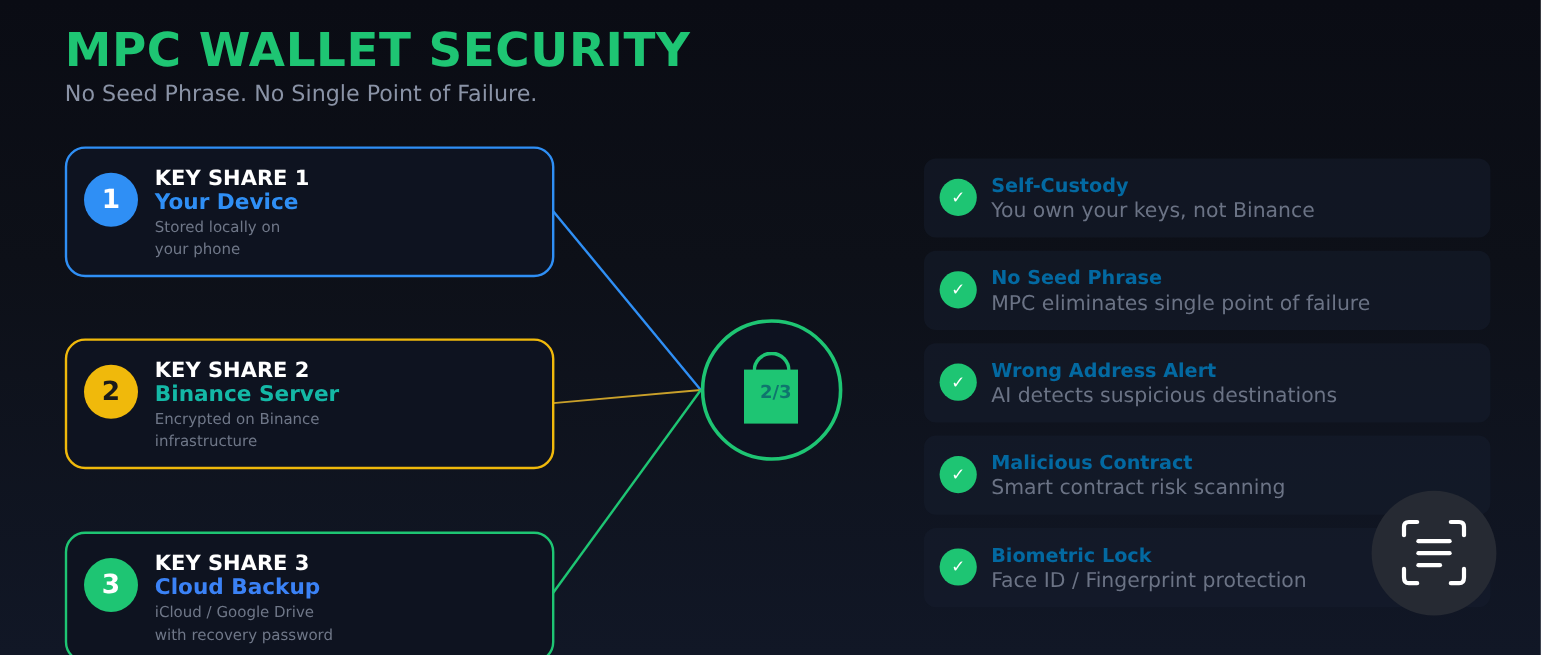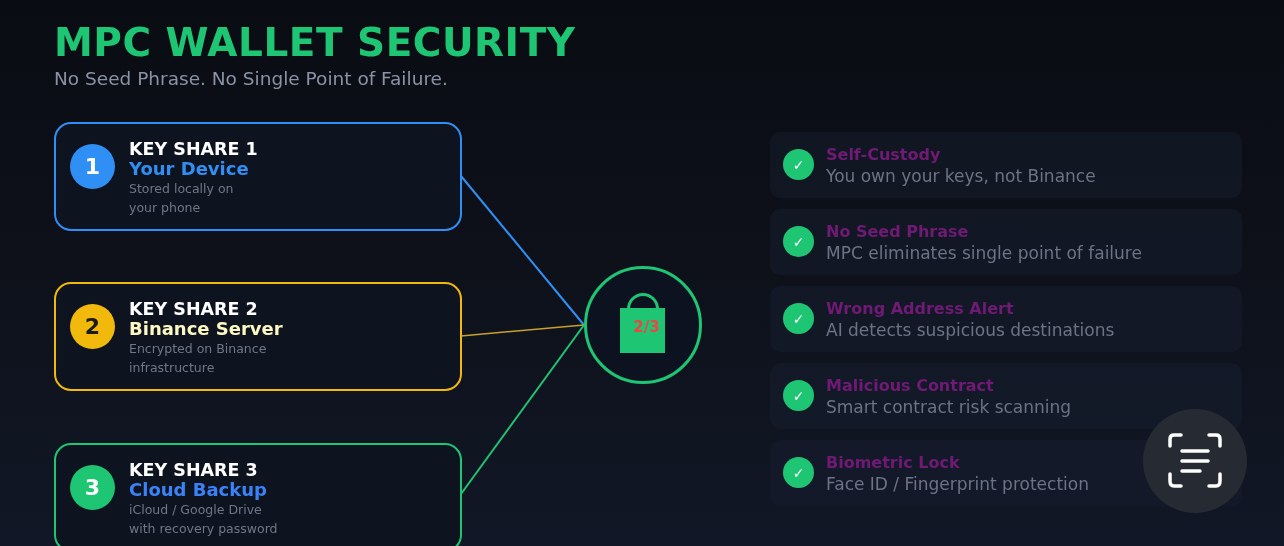--- a/index.html
+++ b/index.html
@@ -49,34 +49,34 @@
     }
     .lock-shackle {
       position: absolute; left: 627px; top: 293px; width: 32px; height: 32px;
       border: 3px solid #1ec573; border-bottom: none; border-radius: 16px 16px 0 0;
     }
     .lock-body {
       position: absolute; left: 620px; top: 308px; width: 45px; height: 45px; background: #1ec573;
     }
     .lock-text {
       position: absolute; left: 620px; top: 318px; width: 53px; text-align: center;
-      font-size: 15px; font-weight: bold; color: #ef4444; line-height: 18px;
+      font-size: 15px; font-weight: bold; color: #0f766e; line-height: 18px;
     }
 
     .feature-card {
       position: absolute; left: 770px; width: 472px; height: 66px; border-radius: 10px;
       background: rgba(22, 30, 46, 0.55);
     }
     .check {
       position: absolute; left: 13px; top: 17px; width: 31px; height: 31px; border-radius: 50%;
       background: #1ec573; color: #ffffff; font-size: 14px; font-weight: bold;
       display: flex; align-items: center; justify-content: center; line-height: 1;
     }
     .feature-title {
-      position: absolute; left: 56px; top: 13px; font-size: 16px; font-weight: bold; color: #701a75;
+      position: absolute; left: 56px; top: 13px; font-size: 16px; font-weight: bold; color: #0369a1;
       white-space: nowrap; line-height: 19px;
     }
     .feature-desc {
       position: absolute; left: 56px; top: 37px; font-size: 17px; color: #6b7385;
       white-space: nowrap; line-height: 15px;
     }
 
     .scan-button {
       position: absolute; left: 1143px; top: 409px; width: 104px; height: 104px; border-radius: 50%;
       background: #262a33;
@@ -101,21 +101,21 @@
   <div class="share-sub" style="color:#2f8ff5;">Your Device</div>
   <div class="share-desc">
     <div>Stored locally on</div>
     <div>your phone</div>
   </div>
 </div>
 
 <div class="share-card" style="top:282px;border-color:#f0b90b;">
   <div class="share-badge" style="background:#f0b90b;color:#1a1a1a;">2</div>
   <div class="share-title">KEY SHARE 2</div>
-  <div class="share-sub" style="color:#fef9c3;">Binance Server</div>
+  <div class="share-sub" style="color:#14b8a6;">Binance Server</div>
   <div class="share-desc">
     <div>Encrypted on Binance</div>
     <div>infrastructure</div>
   </div>
 </div>
 
 <div class="share-card" style="top:443px;border-color:#1ec573;">
   <div class="share-badge" style="background:#1ec573;color:#ffffff;">3</div>
   <div class="share-title">KEY SHARE 3</div>
   <div class="share-sub" style="color:#3b82f6;">Cloud Backup</div>

